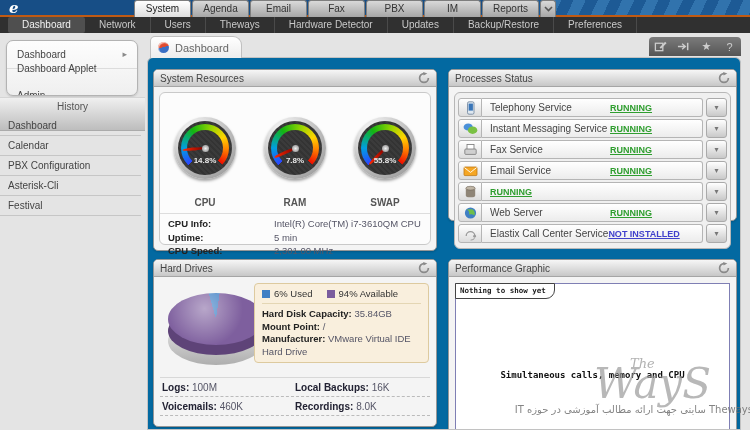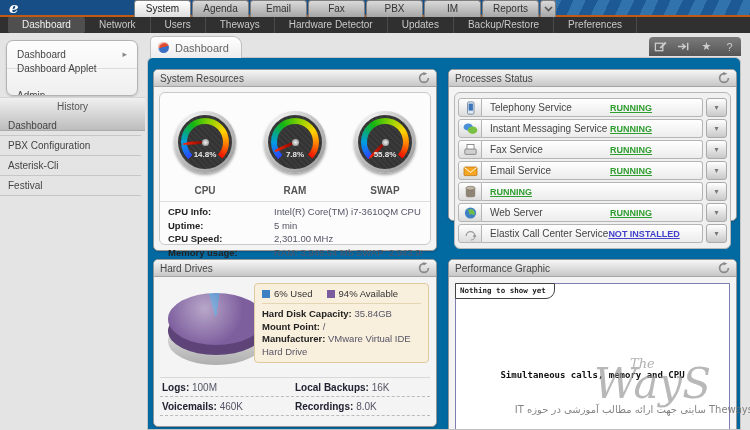--- a/index.html
+++ b/index.html
@@ -65,21 +65,21 @@
 
   #p-sys  { left:5px;  top:11px;  width:284px; height:182px; }
   #p-proc { left:300px; top:11px;  width:289px; height:152px; }
   #p-hd   { left:5px;  top:201px; width:284px; height:168px; }
   #p-perf { left:300px; top:201px; width:289px; height:220px; }
 
   
   .sys-box { margin:5px; height:153px; border:1px solid #c9c9c9; border-radius:6px; background:#fcfcfc; }
   .gauges { display:flex; justify-content:space-around; padding-top:6px; }
   .gauge-cell { text-align:center; width:80px; }
-  .gauge { width:62px; height:62px; margin:12px auto; border-radius:50%; position:relative;
+  .gauge { width:62px; height:62px; margin:18px auto; border-radius:50%; position:relative;
     background:radial-gradient(circle at 32% 25%,#ffffff,#bdbdbd 55%,#8d8d8d); box-shadow:0 2px 3px rgba(0,0,0,.35); }
   .g-face { position:absolute; inset:4px; border-radius:50%;
     background:repeating-linear-gradient(45deg,rgba(255,255,255,.04) 0 2px,transparent 2px 4px),#333; }
   .g-arc { position:absolute; inset:7px; border-radius:50%;
     background:conic-gradient(from -135deg,#2b46ff 0deg,#009fe0 45deg,#12b412 100deg,#8fd400 150deg,#ffd400 195deg,#ff8400 228deg,#ee1000 268deg,transparent 270deg 360deg); }
   .g-inner { position:absolute; inset:13px; border-radius:50%;
     background:repeating-linear-gradient(45deg,rgba(255,255,255,.04) 0 2px,transparent 2px 4px),#333; }
   .g-needle { position:absolute; left:50%; bottom:50%; width:3px; height:23px; margin-left:-1.5px;
     transform-origin:50% 100%; background:linear-gradient(#ff2a00,#7d0000); border-radius:45%; }
   .g-hub { position:absolute; left:50%; top:50%; width:7px; height:7px; margin:-3.5px 0 0 -3.5px;
@@ -180,20 +180,21 @@
       <span>Dashboard</span>
       <span class="menu-arrow">▸</span>
     </div>
     <div class="menu-item">
       <span>Dashboard Applet Admin</span>
     </div>
   </div>
   <div class="history-hd">History</div>
   <div class="hist-list">
     <div class="hist-item">Dashboard</div>
+    <div class="hist-item">Calendar</div>
     <div class="hist-item">PBX Configuration</div>
     <div class="hist-item">Asterisk-Cli</div>
     <div class="hist-item">Festival</div>
   </div>
 </div>
 
 <div class="page-tab">
   <span class="sphere-icon"></span>
   <span>Dashboard</span>
 </div>

